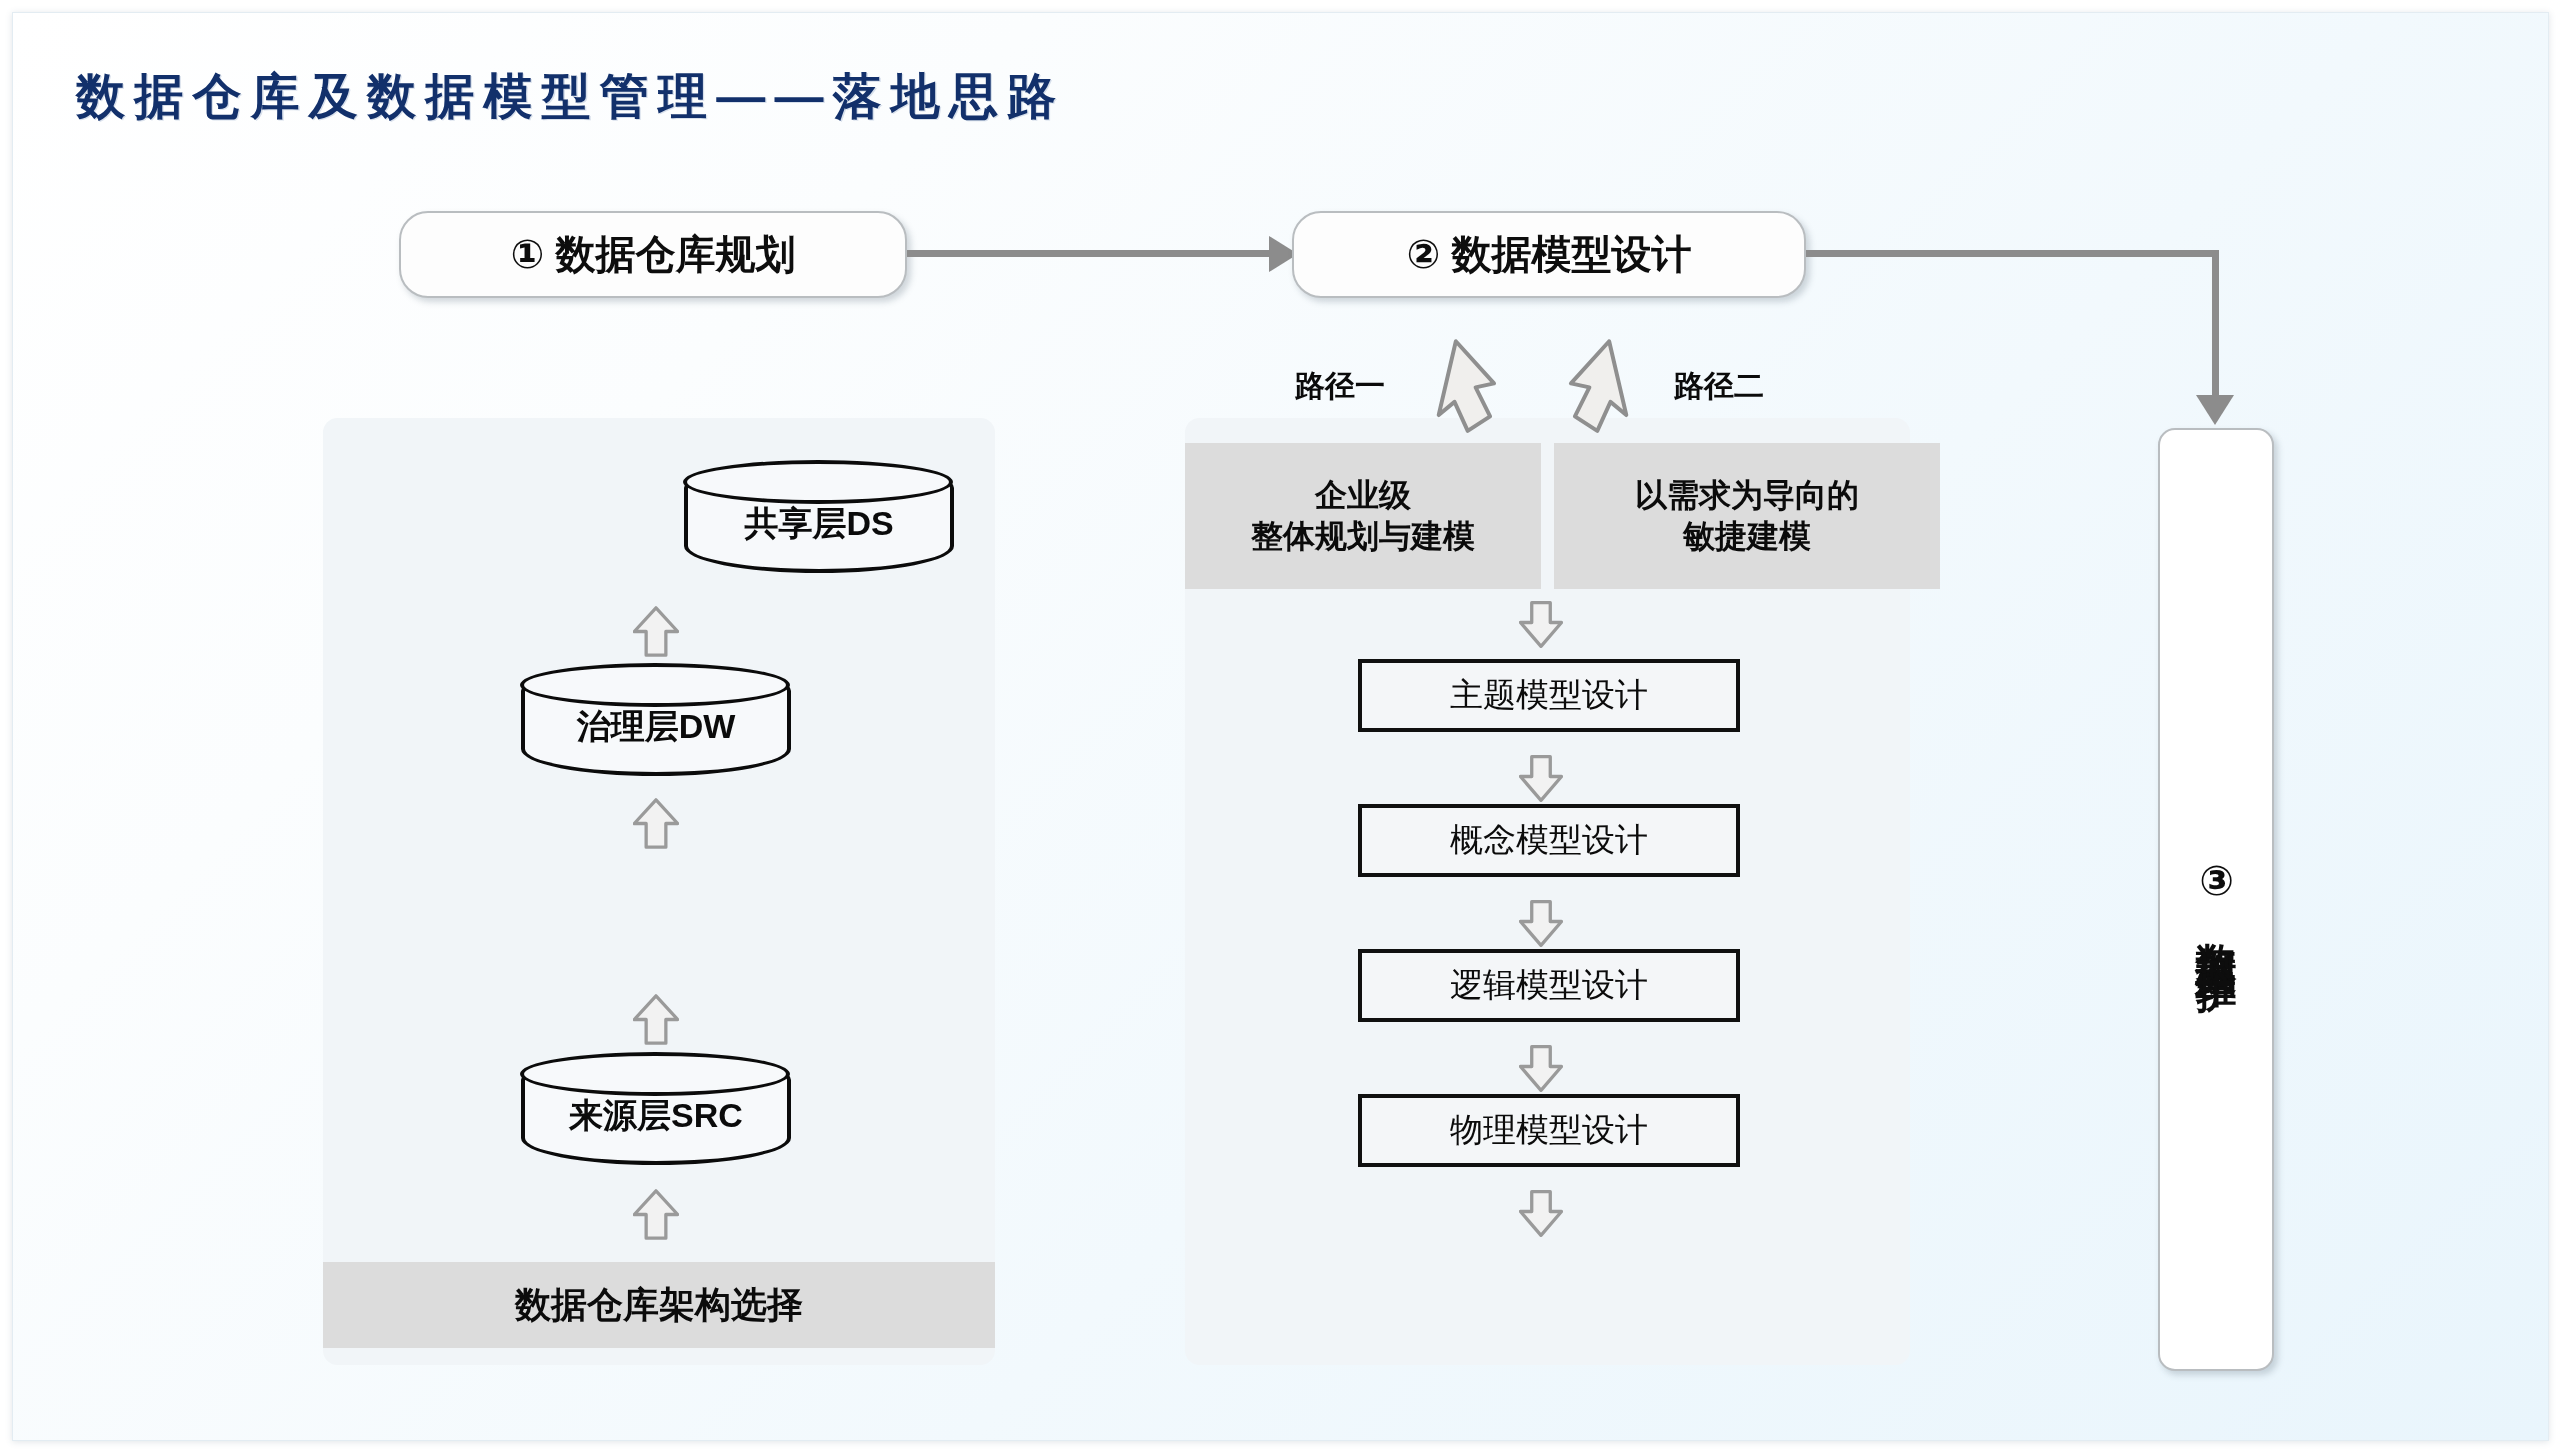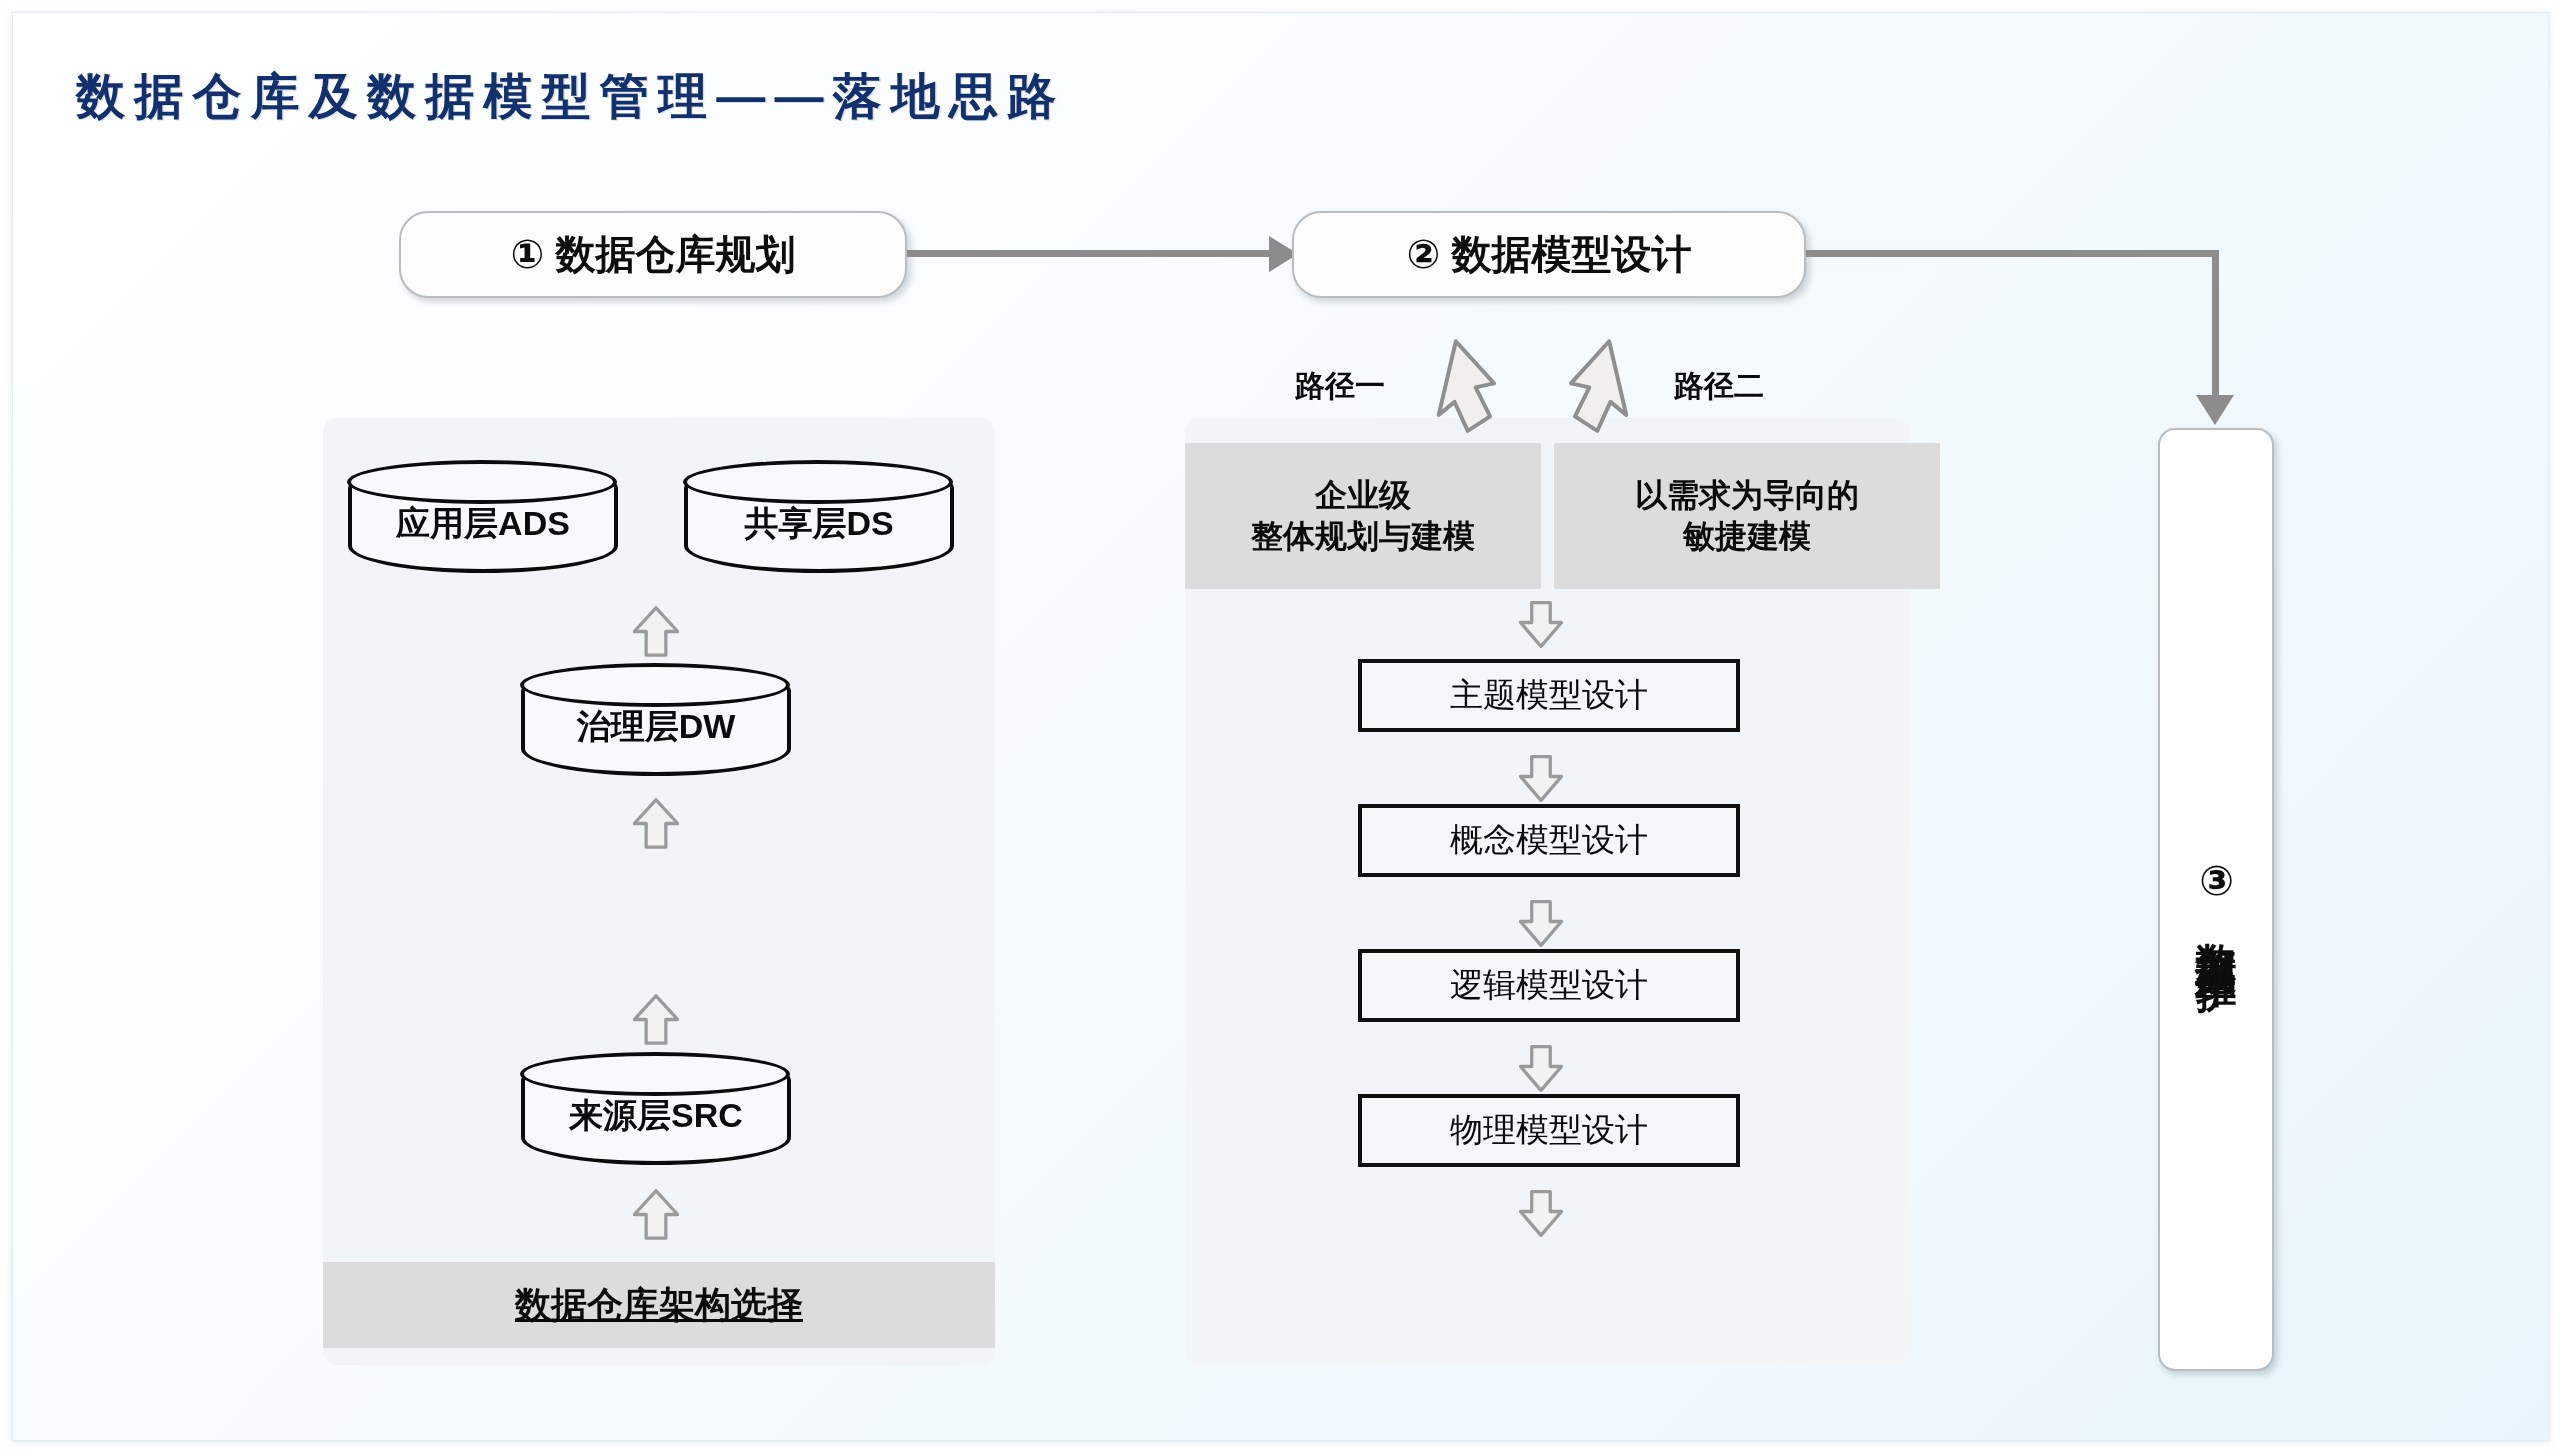--- a/index.html
+++ b/index.html
@@ -128,21 +128,20 @@
   #ua3{left:620px;top:980px;}
   #ua4{left:620px;top:1175px;}
 
   
   #arch-bar{
     position:absolute;left:310px;top:1249px;width:672px;height:86px;
     background:#dcdcdc;
     display:flex;align-items:center;justify-content:center;
     font-size:36px;font-weight:bold;color:#0b0b0b;
     white-space:nowrap;
-    text-decoration:underline;
   }
 
   
   .path-label{
     position:absolute;font-size:30px;font-weight:bold;color:#0b0b0b;white-space:nowrap;
   }
   #plabel1{left:1282px;top:353px;}
   #plabel2{left:1661px;top:353px;}
   .diag{position:absolute;width:99px;height:112px;}
   .diag svg{display:block;width:100%;height:100%;}
@@ -201,24 +200,20 @@
   <div id="conn23-h" class="conn"></div>
   <div id="conn23-v" class="conn"></div>
   <div id="conn23-head"></div>
 
   <div id="step3">
     <div class="vtext">③数据模型维护</div>
   </div>
 
   <div id="panel-left" class="panel"></div>
 
-  <div id="cyl-ads" class="cyl">
-    <div class="lid"></div>
-    <div class="cap">应用层ADS</div>
-  </div>
 
   <div id="cyl-ds" class="cyl">
     <div class="lid"></div>
     <div class="cap">共享层DS</div>
   </div>
 
   <div id="ua1" class="uparrow">
     <svg viewBox="0 0 70 80">
         <polygon points="35,4 68,40 50,40 50,76 20,76 20,40 2,40" fill="#f2f2f2" stroke="#9a9a9a" stroke-width="5" stroke-linejoin="round"></polygon>
       </svg>

